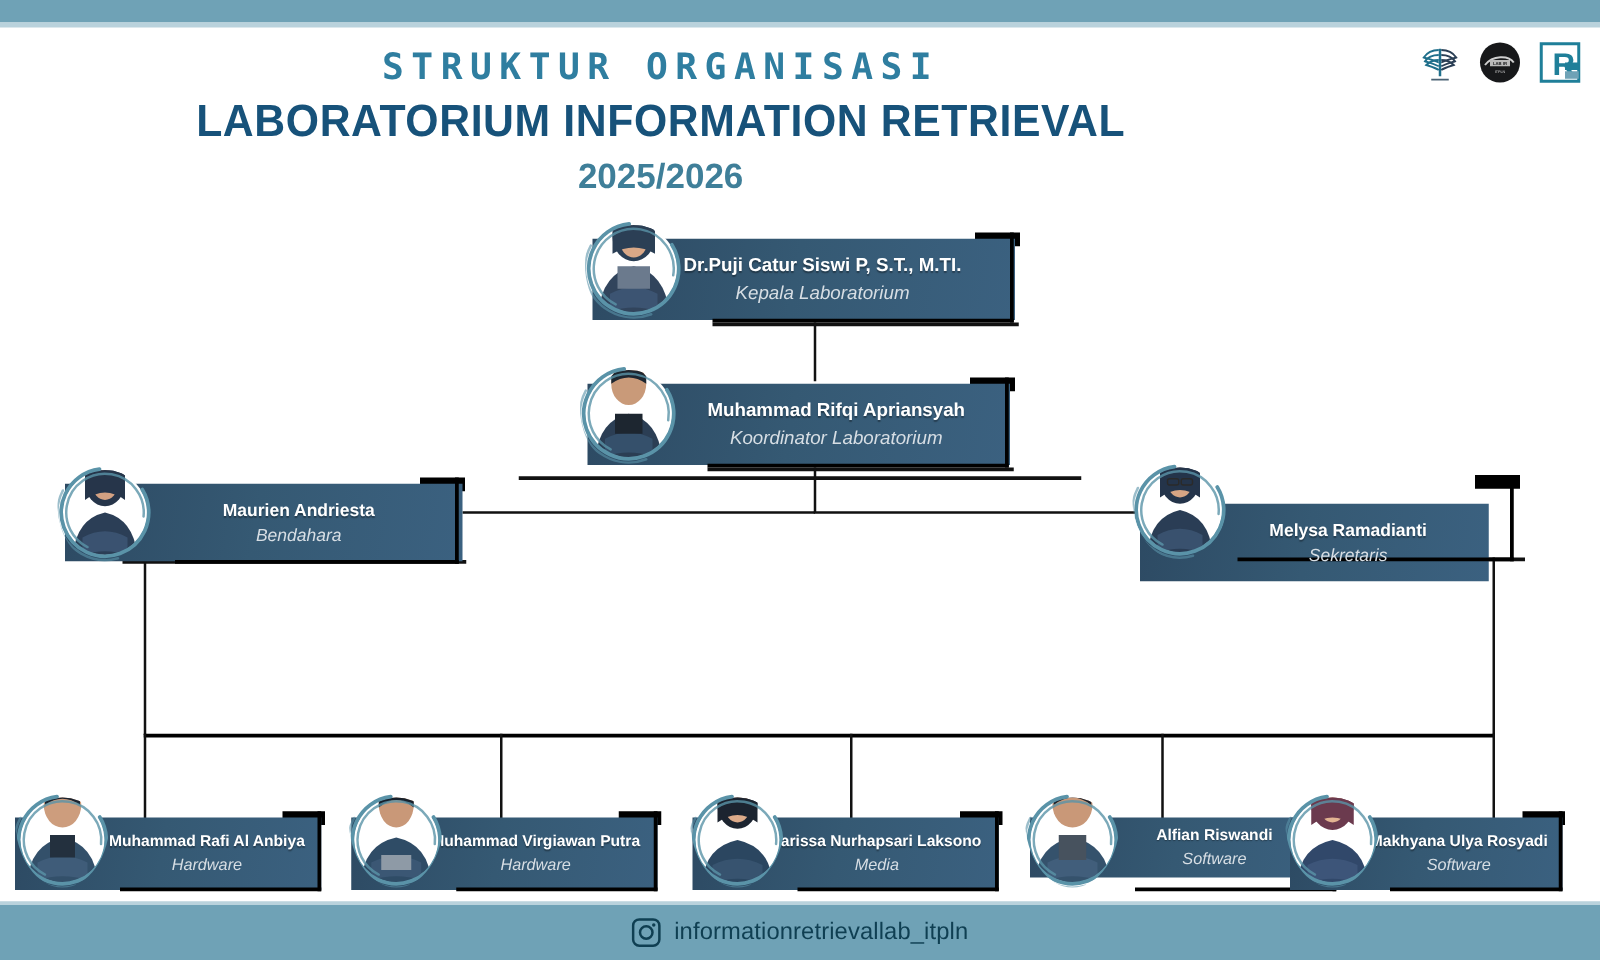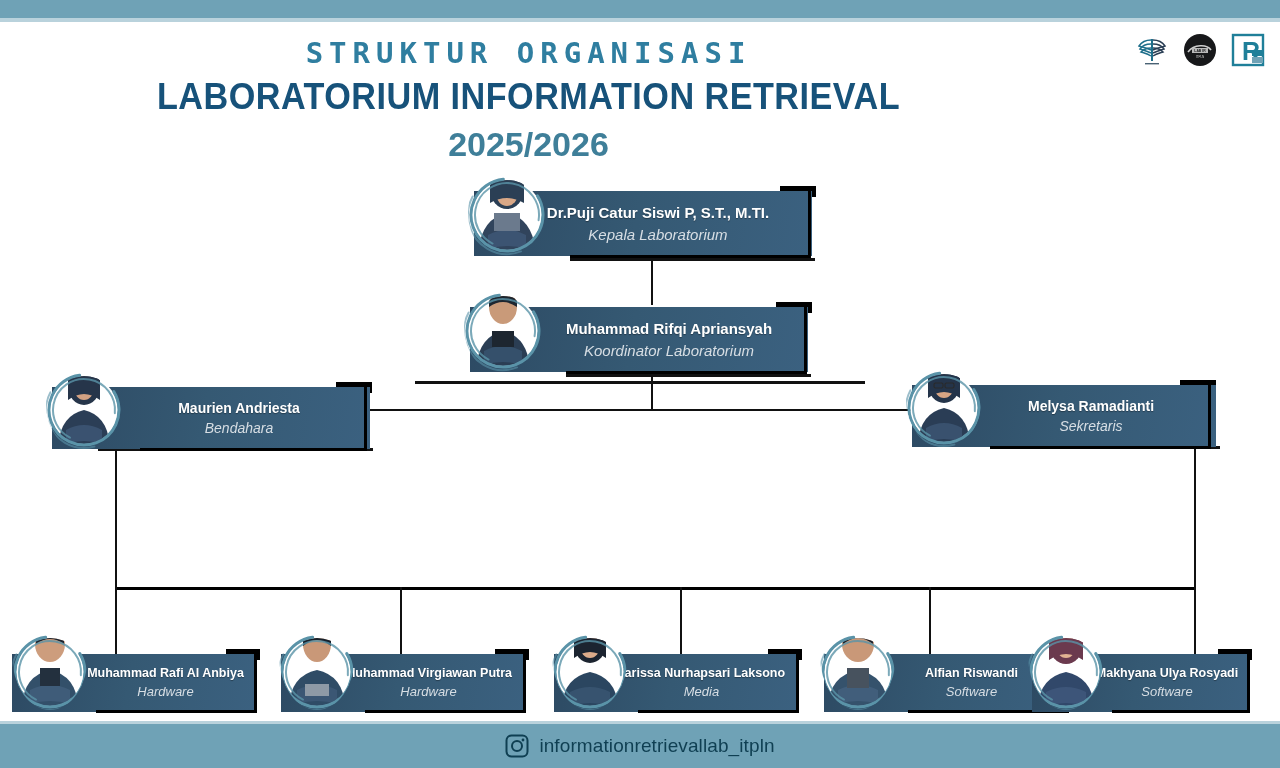--- a/index.html
+++ b/index.html
@@ -66,21 +66,21 @@
     font-size: 36px;
     font-weight: 700;
     letter-spacing: 0.5px;
     color: #17527a;
     line-height: 1.25;
     margin-top: 4px;
     transform: scaleX(0.95);
   }
   .title-3 {
     font-family: "Liberation Sans", sans-serif;
-    font-size: 34px;
+    font-size: 28px;
     font-weight: 700;
     color: #3f7f99;
     line-height: 1.2;
     margin-top: 5px;
   }
 
   
   .logos {
     position: absolute;
     right: 12px; top: 30px;
@@ -369,21 +369,21 @@
           <circle cx="38" cy="54" r="35" stroke-width="3" stroke-dasharray="145 40" transform="rotate(25 38 54)"></circle>
           <circle cx="38" cy="54" r="31" stroke-width="2" stroke-dasharray="95 60" transform="rotate(190 38 54)" opacity=".8"></circle>
           <circle cx="38" cy="54" r="38" stroke-width="2" stroke-dasharray="58 150" transform="rotate(120 38 54)" opacity=".6"></circle>
         </g>
       </svg>
     </div>
   </div>
 
   <div class="card" style="left:908px; top:380px; width:315px; height:75px;">
     <div class="accent-tab" style="left:272px; top:0px; width:36px;"></div>
-    <div class="card-body" style="left:4px; top:5px; width:304px; height:62px;">
+    <div class="card-body" style="left:4px; top:23px; width:279px; height:62px;">
       <div class="card-text" style="padding-left:62px; padding-right:8px;">
         <div class="card-name" style="font-size:14px;">Melysa Ramadianti</div>
         <div class="card-role" style="font-size:14px;">Sekretaris</div>
       </div>
     </div>
     <div class="accent-right" style="left:300px; top:0px; height:69px;"></div>
     <div class="accent-bottom" style="left:82px; top:66px; width:221px;"></div>
 
     <div class="avatar" style="left:-2px; top:-28px; width:76px; height:96px;">
       <svg class="ph-svg" viewBox="0 0 76 96">
@@ -516,21 +516,21 @@
           <circle cx="38" cy="72" r="35" stroke-width="3" stroke-dasharray="145 40" transform="rotate(25 38 72)"></circle>
           <circle cx="38" cy="72" r="31" stroke-width="2" stroke-dasharray="95 60" transform="rotate(190 38 72)" opacity=".8"></circle>
           <circle cx="38" cy="72" r="38" stroke-width="2" stroke-dasharray="58 150" transform="rotate(120 38 72)" opacity=".6"></circle>
         </g>
       </svg>
     </div>
   </div>
 
   <div class="card" style="left:820px; top:649px; width:262px; height:70px;">
     <div class="accent-tab" style="left:218px; top:0px; width:34px;"></div>
-    <div class="card-body" style="left:4px; top:5px; width:245px; height:58px;">
+    <div class="card-body" style="left:4px; top:5px; width:245px; height:48px;">
       <div class="card-text" style="padding-left:56px; padding-right:6px;">
         <div class="card-name" style="font-size:12.5px;">Alfian Riswandi</div>
         <div class="card-role" style="font-size:13px;">Software</div>
       </div>
     </div>
     <div class="accent-right" style="left:246px; top:0px; height:64px;"></div>
     <div class="accent-bottom" style="left:88px; top:61px; width:161px;"></div>
     <div class="avatar" style="left:0px; top:-49px; width:76px; height:110px;">
       <svg class="ph-svg" viewBox="0 0 76 110">
         <defs>

